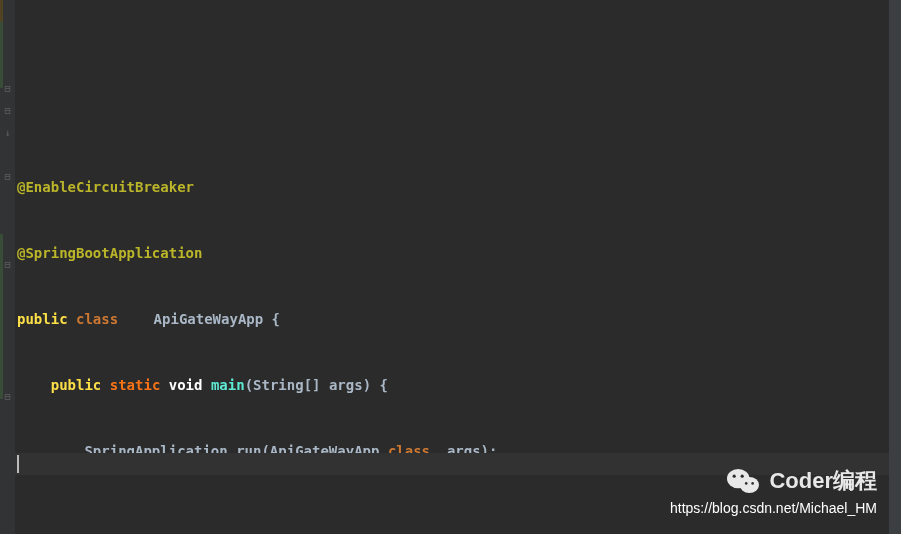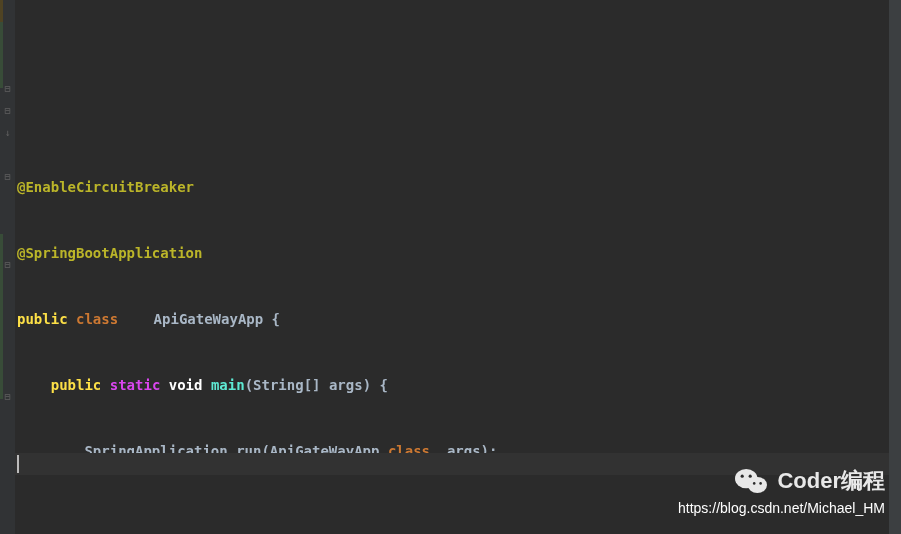--- a/index.html
+++ b/index.html
@@ -43,21 +43,21 @@
       white-space: pre;
       overflow: hidden;
       position: relative;
     }
     .code-line {
       height: 22px;
       padding-left: 2px;
       font-weight: bold;
     }
     .kw-public { color: #fde047; }
-    .kw-static { color: #d946ef; }
+    .kw-static { color: #f97316; }
     .kw-void { color: #ffffff; }
     .kw-class { color: #cc7832; }
     .annotation { color: #bbb529; }
     .method-decl { color: #5eead4; }
     .class-kw { color: #cc7832; }
     .dim { color: #a9b7c6; margin-left: 27px; }
     .cursor-line {
       position: absolute;
       top: 453px;
       left: 0;
@@ -77,21 +77,21 @@
       position: absolute;
       right: 0;
       top: 0;
       width: 12px;
       height: 100%;
       background: #3c3f41;
     }
     .overlay-watermark {
       position: absolute;
       bottom: 15px;
-      right: 16px;
+      right: 24px;
       color: #e8e8e8;
       font-family: Arial, sans-serif;
       text-align: center;
     }
     .wm-title {
       font-size: 22px;
       font-weight: bold;
       display: flex;
       align-items: center;
       justify-content: flex-end;

